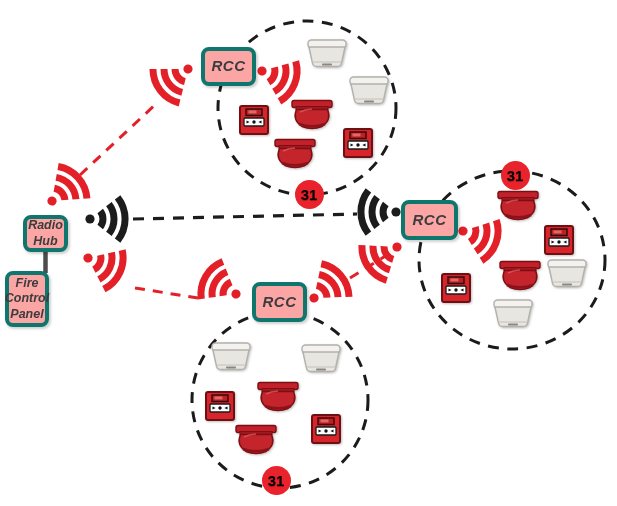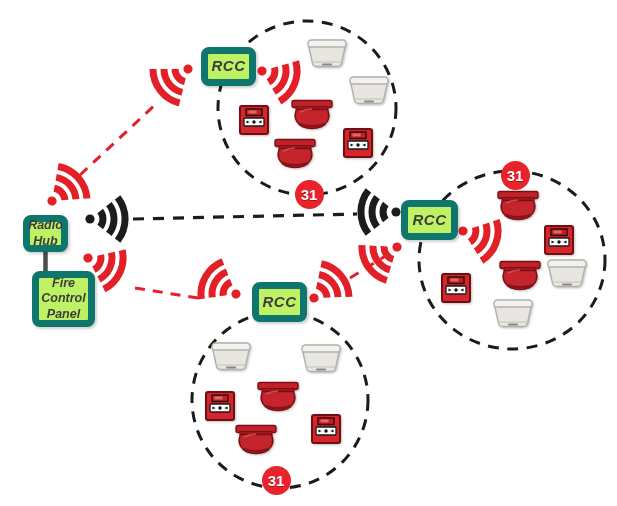--- a/index.html
+++ b/index.html
@@ -1,29 +1,29 @@
 <!DOCTYPE html>
 <html><head>
 <meta charset="utf-8">
 <style>
   html,body{margin:0;padding:0;background:#fff;font-family:"Liberation Sans",sans-serif;}
   .canvas{position:relative;width:617px;height:506px;background:#fff;overflow:hidden;}
   .canvas svg.layer{position:absolute;left:0;top:0;}
   .node-box{
     position:absolute;display:flex;align-items:center;justify-content:center;
-    background:#bef264;border:7px solid #0f766e;border-radius:8px;
+    background:#fca5a5;border:4px solid #0f766e;border-radius:8px;
     box-shadow:1.5px 2px 2.5px rgba(0,0,0,.18);
     font-style:italic;font-weight:bold;color:#3c3c3c;text-align:center;
     white-space:pre-line;line-height:1.22;box-sizing:border-box;
   }
   .rcc{font-size:15px;letter-spacing:.5px;}
   .hub,.fcp{font-size:12.5px;}
   .badge{
     position:absolute;width:29px;height:29px;border-radius:50%;
-    background:#e8232b;color:#ffffff;font-weight:bold;font-size:15px;
+    background:#e8232b;color:#000000;font-weight:bold;font-size:15px;
     display:flex;align-items:center;justify-content:center;
     text-shadow:0 1px 0 rgba(100,0,0,.45);
   }
   .alt-label{
     position:absolute;left:142px;top:221px;width:202px;text-align:center;
     font-style:italic;font-weight:bold;font-size:12.5px;color:#1c1c1c;
   }
   .devices{filter:drop-shadow(1px 1.5px 1px rgba(0,0,0,.25));}
 </style>
 </head>
@@ -125,21 +125,21 @@
         <use href="#callpoint" transform="translate(220,406)"></use>
         <use href="#callpoint" transform="translate(326,429)"></use>
         <use href="#sounder" transform="translate(256,440)"></use>
       </g>
     </g>
   </svg>
 
   <div class="node-box hub" style="left:23px;top:215px;width:45px;height:37px;">Radio
 Hub</div>
 
-  <div class="node-box fcp" style="left:32px;top:271px;width:63px;height:56px;">Fire
+  <div class="node-box fcp" style="left:5px;top:271px;width:44px;height:56px;">Fire
 Control
 Panel</div>
 
   <div class="node-box rcc" style="left:201px;top:47px;width:55px;height:39px;">RCC</div>
 
   <div class="node-box rcc" style="left:401px;top:200px;width:57px;height:40px;">RCC</div>
 
   <div class="node-box rcc" style="left:252px;top:282px;width:55px;height:40px;">RCC</div>
 
   <div class="badge" style="left:294.5px;top:179.5px;">31</div>

